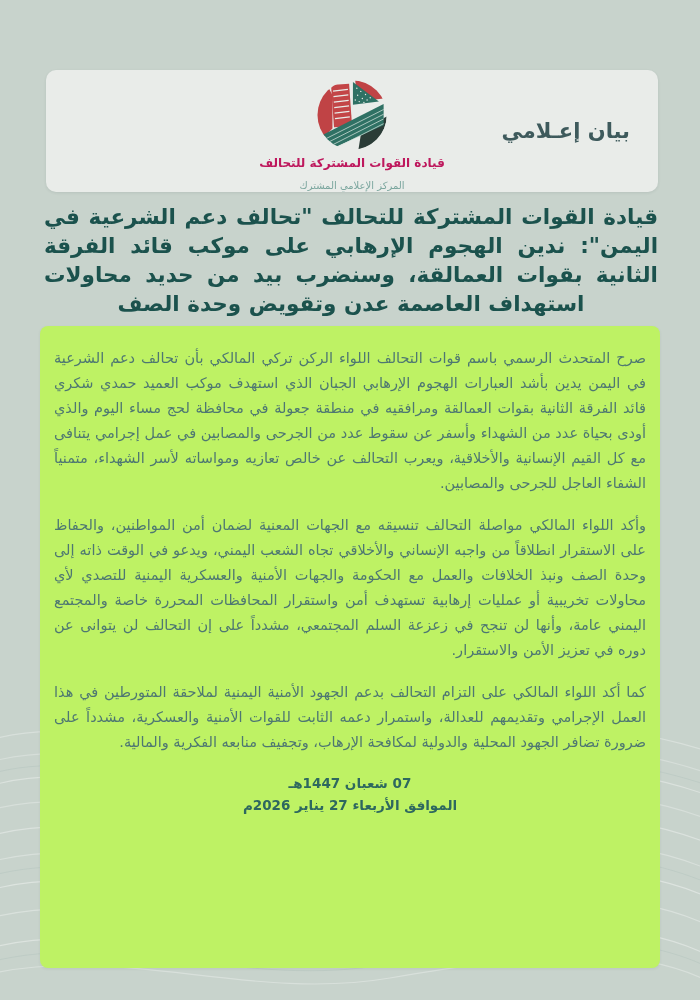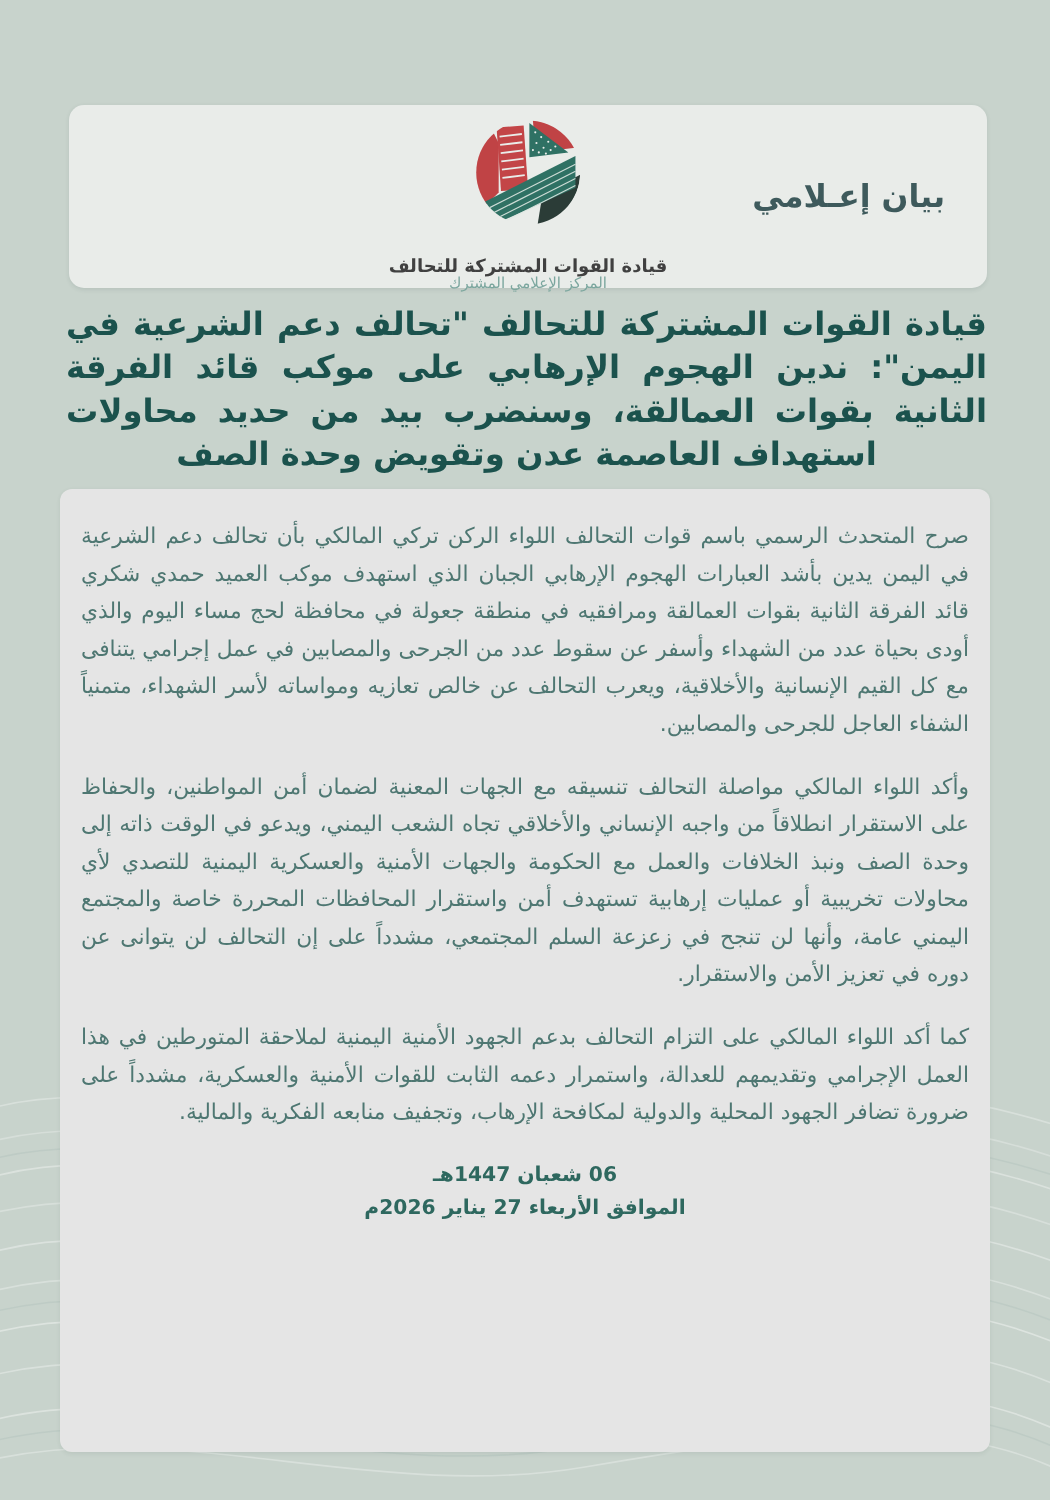--- a/index.html
+++ b/index.html
@@ -14,34 +14,34 @@
   .waves{position:absolute;left:0;bottom:0;z-index:0;pointer-events:none;}
   .header-card{
     position:absolute;left:46px;right:42px;top:70px;height:122px;
     background:#e9ece9;border-radius:10px;z-index:1;
     box-shadow:0 1px 3px rgba(40,60,55,.10);
   }
   .logo-block{
     position:absolute;top:8px;left:50%;transform:translateX(-50%);
     text-align:center;line-height:1.1;white-space:nowrap;
   }
-  .logo-title{font-size:12px;font-weight:bold;color:#404040;margin-top:15px;}
-  .logo-subtitle{font-size:10px;color:#7ba69e;margin-top:0;}
+  .logo-title{font-size:12px;font-weight:bold;color:#be185d;margin-top:1px;}
+  .logo-subtitle{font-size:10px;color:#7ba69e;margin-top:10px;}
   .statement-label{
     position:absolute;right:28px;top:50%;transform:translateY(-50%);
     font-size:21px;font-weight:bold;color:#3e5a5c;margin-left:28px;
   }
   .title{
     position:absolute;top:202px;right:42px;left:44px;margin:0;
     font-size:21.5px;font-weight:bold;color:#1b524d;line-height:1.35;
     text-align:justify;text-align-last:center;z-index:1;
   }
   .content-card{
     position:absolute;top:326px;left:40px;right:40px;min-height:642px;
-    background:#e5e5e5;border-radius:8px;
+    background:#bef264;border-radius:8px;
     padding:20px 14px 14px;box-sizing:border-box;z-index:1;
     box-shadow:0 1px 3px rgba(40,60,55,.08);
   }
   .content-card p{
     margin:0 0 17px;font-size:14.5px;line-height:25px;color:#4e7772;
     text-align:justify;text-align-last:right;
   }
   .content-card p.center-last{text-align-last:center;}
   .date-block{
     text-align:center;font-weight:bold;color:#2e685f;
@@ -128,16 +128,16 @@
   <div class="statement-label">بيان إعـلامي</div>
 </header>
 
 <h1 class="title">قيادة القوات المشتركة للتحالف "تحالف دعم الشرعية في اليمن": ندين الهجوم الإرهابي على موكب قائد الفرقة الثانية بقوات العمالقة، وسنضرب بيد من حديد محاولات استهداف العاصمة عدن وتقويض وحدة الصف</h1>
 
 <main class="content-card">
   <p>صرح المتحدث الرسمي باسم قوات التحالف اللواء الركن تركي المالكي بأن تحالف دعم الشرعية في اليمن يدين بأشد العبارات الهجوم الإرهابي الجبان الذي استهدف موكب العميد حمدي شكري قائد الفرقة الثانية بقوات العمالقة ومرافقيه في منطقة جعولة في محافظة لحج مساء اليوم والذي أودى بحياة عدد من الشهداء وأسفر عن سقوط عدد من الجرحى والمصابين في عمل إجرامي يتنافى مع كل القيم الإنسانية والأخلاقية، ويعرب التحالف عن خالص تعازيه ومواساته لأسر الشهداء، متمنياً الشفاء العاجل للجرحى والمصابين.</p>
   <p>وأكد اللواء المالكي مواصلة التحالف تنسيقه مع الجهات المعنية لضمان أمن المواطنين، والحفاظ على الاستقرار انطلاقاً من واجبه الإنساني والأخلاقي تجاه الشعب اليمني، ويدعو في الوقت ذاته إلى وحدة الصف ونبذ الخلافات والعمل مع الحكومة والجهات الأمنية والعسكرية اليمنية للتصدي لأي محاولات تخريبية أو عمليات إرهابية تستهدف أمن واستقرار المحافظات المحررة خاصة والمجتمع اليمني عامة، وأنها لن تنجح في زعزعة السلم المجتمعي، مشدداً على إن التحالف لن يتوانى عن دوره في تعزيز الأمن والاستقرار.</p>
   <p>كما أكد اللواء المالكي على التزام التحالف بدعم الجهود الأمنية اليمنية لملاحقة المتورطين في هذا العمل الإجرامي وتقديمهم للعدالة، واستمرار دعمه الثابت للقوات الأمنية والعسكرية، مشدداً على ضرورة تضافر الجهود المحلية والدولية لمكافحة الإرهاب، وتجفيف منابعه الفكرية والمالية.</p>
   <div class="date-block">
-    <div>06 شعبان 1447هـ</div>
+    <div>07 شعبان 1447هـ</div>
     <div>الموافق الأربعاء 27 يناير 2026م</div>
   </div>
 </main>
 
 </body></html>

